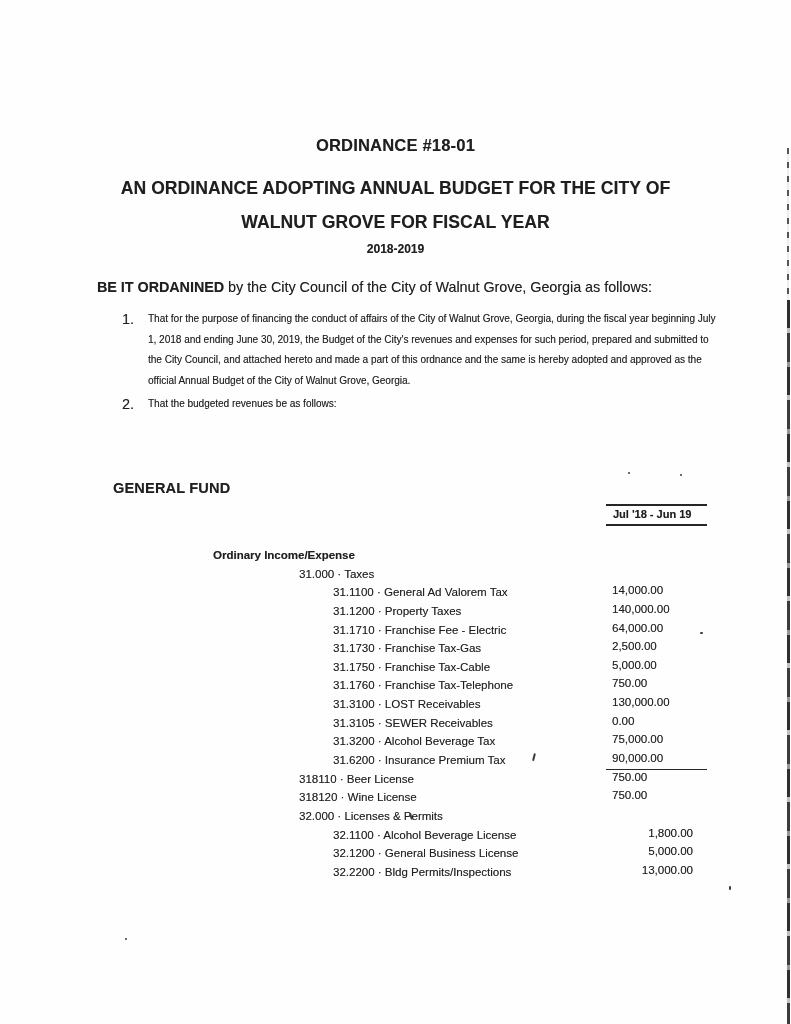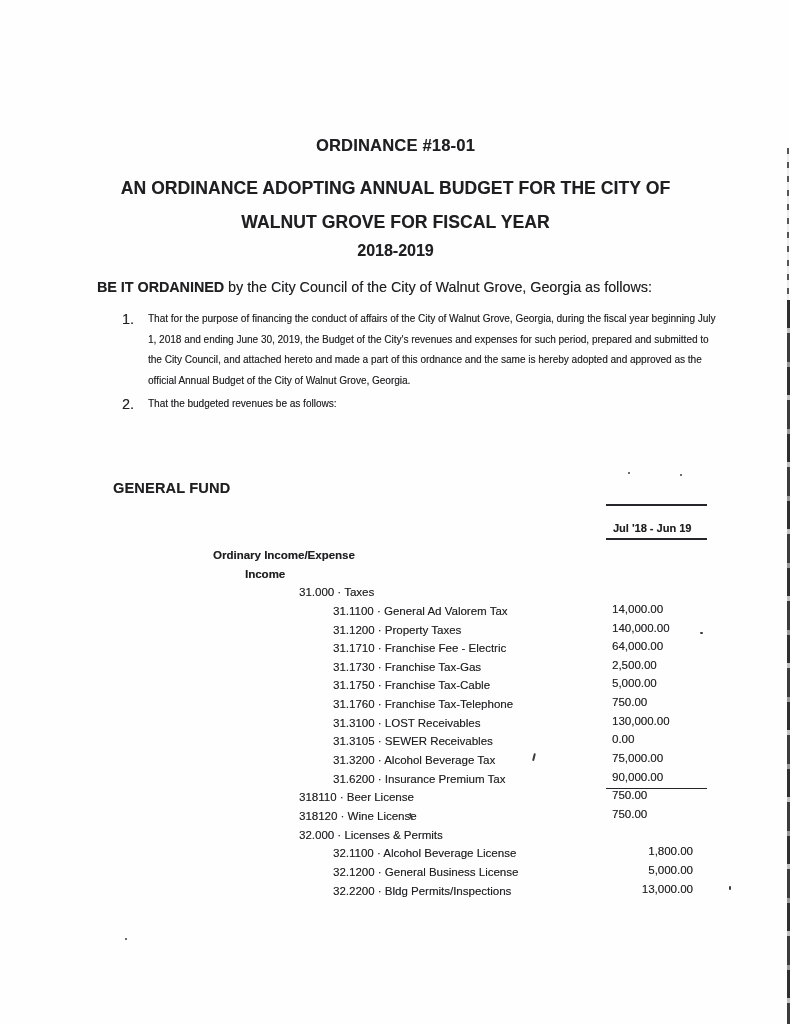--- a/index.html
+++ b/index.html
@@ -16,38 +16,38 @@
   .ord-num{
     position:absolute;top:136px;left:0;width:100%;
     text-align:center;font-size:16.5px;font-weight:700;letter-spacing:.2px;margin:0;
   }
   .doc-title{
     position:absolute;top:171px;left:0;width:100%;
     text-align:center;font-size:17.5px;font-weight:600;line-height:34px;margin:0;letter-spacing:.1px;
   }
   .fiscal-year{
     position:absolute;top:242px;left:0;width:100%;
-    text-align:center;font-size:16px;font-weight:600;margin:0;
+    text-align:center;font-size:12px;font-weight:600;margin:0;
   }
   .preamble{
     position:absolute;top:279px;left:97px;width:640px;
     font-size:14.3px;margin:0;
   }
   .list{position:absolute;top:309px;left:122px;width:596px;}
   .li{display:flex;margin-bottom:3px;}
   .li .num{flex:none;width:26px;font-size:14.3px;line-height:20.6px;}
   .li .litext{font-size:10px;line-height:20.6px;}
   .fund-heading{
     position:absolute;top:464px;left:97px;
     font-size:14.5px;font-weight:700;margin:16px;letter-spacing:.2px;
   }
   .col-header{
     position:absolute;top:504px;left:606px;width:92px;
     border-top:2px solid #26262a;border-bottom:2px solid #26262a;
-    padding:16px 2px 3px 7px;
+    padding:2px 2px 3px 7px;
     font-size:11px;font-weight:700;line-height:13px;
   }
   .rows{position:absolute;top:549px;left:0;width:791px;}
   .trow{position:relative;height:18.65px;font-size:11.5px;}
   .trow.bold{font-weight:700;}
   .tlabel{position:absolute;top:0;white-space:nowrap;}
   .indent-0 .tlabel{left:213px;}
   .indent-1 .tlabel{left:245px;}
   .indent-2 .tlabel{left:299px;}
   .indent-3 .tlabel{left:333px;}
@@ -103,23 +103,20 @@
     </div>
   </div>
 
   <h4 class="fund-heading">GENERAL FUND</h4>
 
   <div class="col-header">Jul '18 - Jun 19</div>
 
   <div class="rows">
       <div class="trow indent-0 bold">
         <span class="tlabel">Ordinary Income/Expense</span>
-      </div>
-      <div class="trow indent-1 bold">
-        <span class="tlabel">Income</span>
       </div>
       <div class="trow indent-2">
         <span class="tlabel">31.000 · Taxes</span>
       </div>
       <div class="trow indent-3">
         <span class="tlabel">31.1100 · General Ad Valorem Tax</span>
         <span class="tvalue">14,000.00</span>
       </div>
       <div class="trow indent-3">
         <span class="tlabel">31.1200 · Property Taxes</span>

